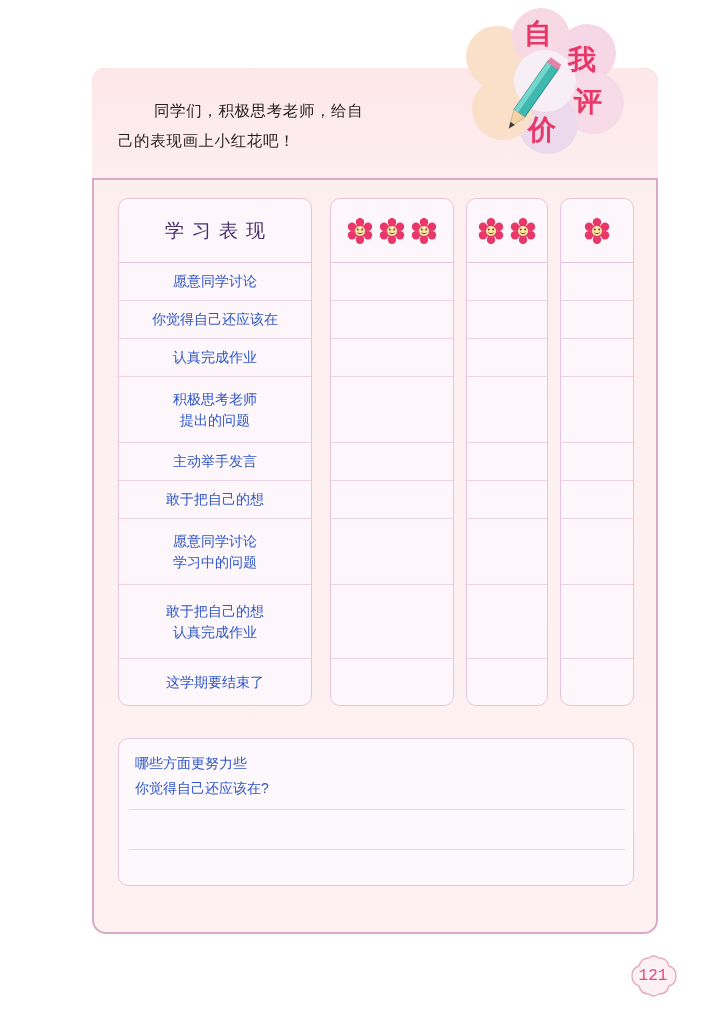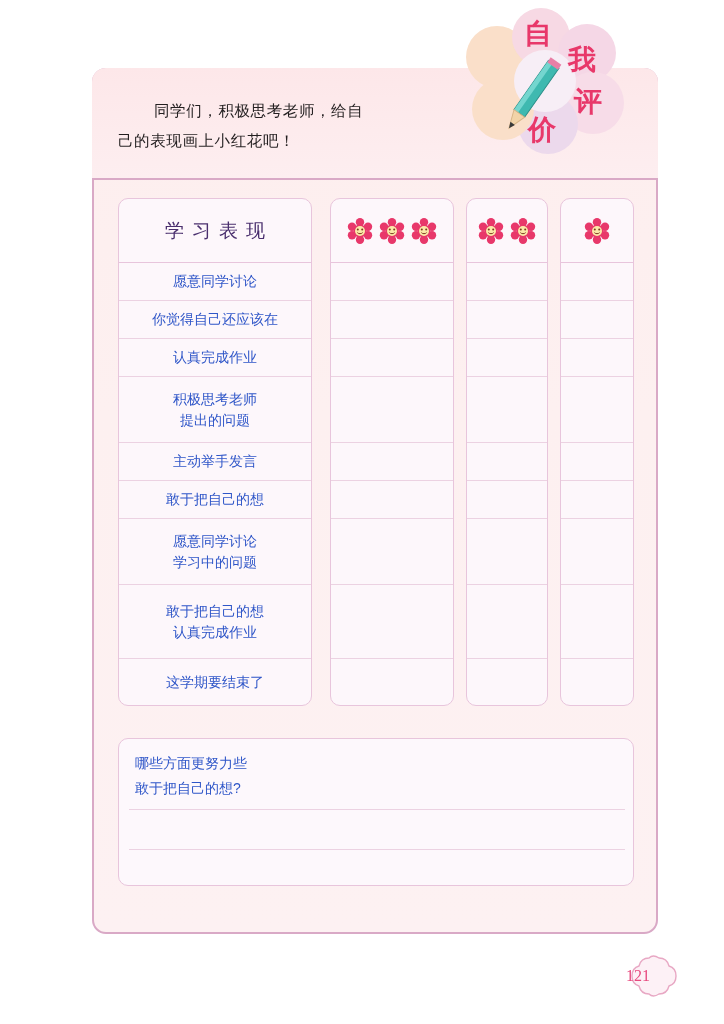--- a/index.html
+++ b/index.html
@@ -196,24 +196,24 @@
 
   
   .page-num {
     position: absolute;
     left: 626px;
     top: 954px;
     width: 54px;
     height: 44px;
     display: flex;
     align-items: center;
-    justify-content: flex-start;
+    justify-content: center;
     color: #e84a7f;
     font-size: 16px;
-    font-family: Liberation Serif, serif;
+    font-family: Liberation Mono, monospace;
   }
   .page-num svg { position:absolute; left:0; top:0; }
   .page-num span { position: relative; z-index: 2; }
 </style>
 </head>
 <body>
 
 <div class="page">
 
   <div class="outer-card"></div>
@@ -423,21 +423,21 @@
       <div class="blank-cell" style="height:66px"></div>
       <div class="blank-cell" style="height:74px"></div>
       <div class="blank-cell last" style="height:46px"></div>
     </div>
 
   </div>
 
   <div class="q-box">
     <div class="q-text">
       <span>哪些方面更努力些</span><br>
-      <span>敢于把自己的想?</span>
+      <span>你觉得自己还应该在?</span>
     </div>
     <div class="q-line q-line-1"></div>
     <div class="q-line q-line-2"></div>
   </div>
 
   <div class="page-num">
     <svg width="54" height="44" viewBox="0 0 54 44">
       <path d="M6 22 q0-8 7-10 q2-8 10-8 q4-4 10 0 q8 0 10 8 q7 2 7 10 q0 8 -7 10 q-2 8 -10 8 q-6 4 -10 0 q-8 0 -10 -8 q-7 -2 -7 -10 z" fill="#fdf1f6" stroke="#e8a8c4" stroke-width="1.4"></path>
     </svg>
     <span>121</span>

